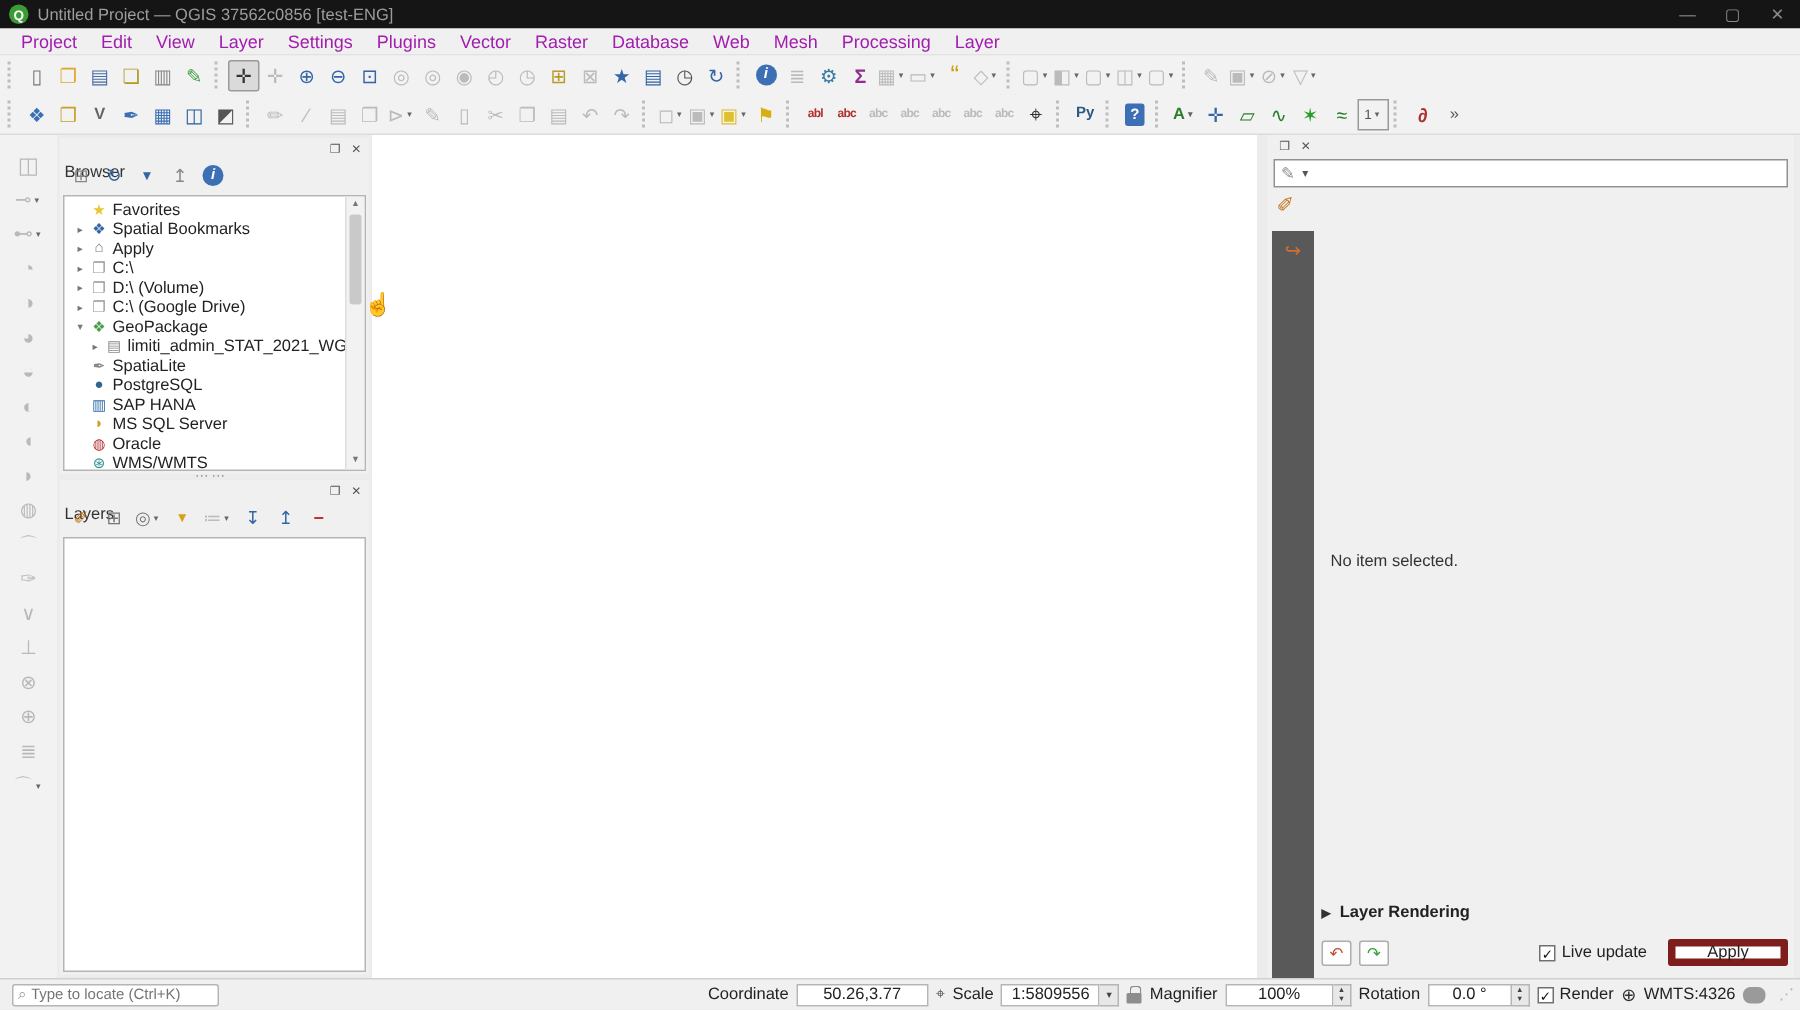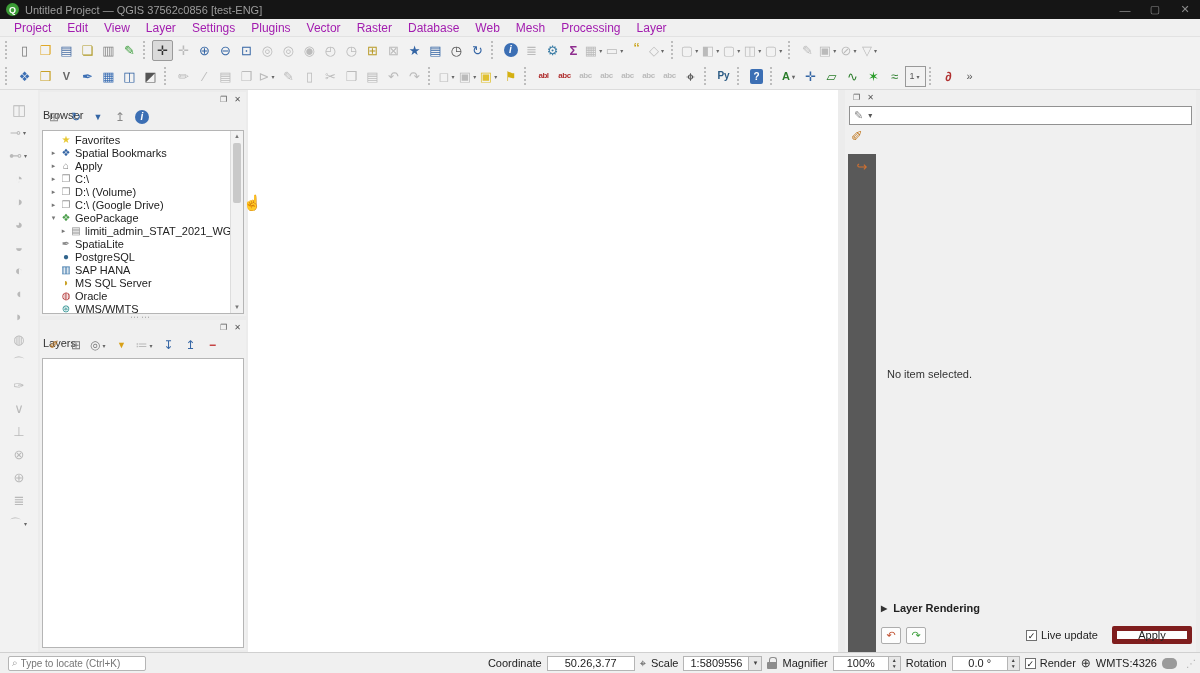--- a/index.html
+++ b/index.html
@@ -111,21 +111,21 @@
   .slabel { color:#222; }
   .sinput { height:15px; background:#fff; border:1px solid #b5b5b5; display:flex; align-items:center;
     justify-content:center; font-size:11px; color:#222; }
   .coordbox { width:88px; }
   .scalebox { width:66px; }
   .dropbtn { width:13px; height:15px; border:1px solid #b5b5b5; border-left:none; background:#e8e8e8;
     display:flex; align-items:center; justify-content:center; font-size:7px; color:#444; }
   .spin { display:flex; }
   .spincol { width:12px; height:15px; border:1px solid #b5b5b5; border-left:none; background:#e8e8e8;
     display:flex; flex-direction:column; align-items:center; justify-content:center; font-size:5px; color:#444; line-height:6px; }
-  .magbox { width:56px; }
+  .magbox { width:72px; }
   .rotbox { width:56px; }
   .lock { width:10px; height:7px; background:#8d8d8d; border-radius:1px; position:relative; margin-top:4px; }
   .lock:before { content:""; position:absolute; top:-5px; left:2px; width:6px; height:5px;
     border:1.5px solid #8d8d8d; border-bottom:none; border-radius:3px 3px 0 0; }
   .globe { color:#333; font-size:12px; }
   .bubble { width:15px; height:11px; border-radius:5px; background:#9a9a9a; }
   .grip { color:#b0b0b0; font-size:10px; margin-left:4px; }
   .cursor { position:absolute; left:243px; top:104px; font-size:15px; color:#555; z-index:9; }
 </style>
 </head>

